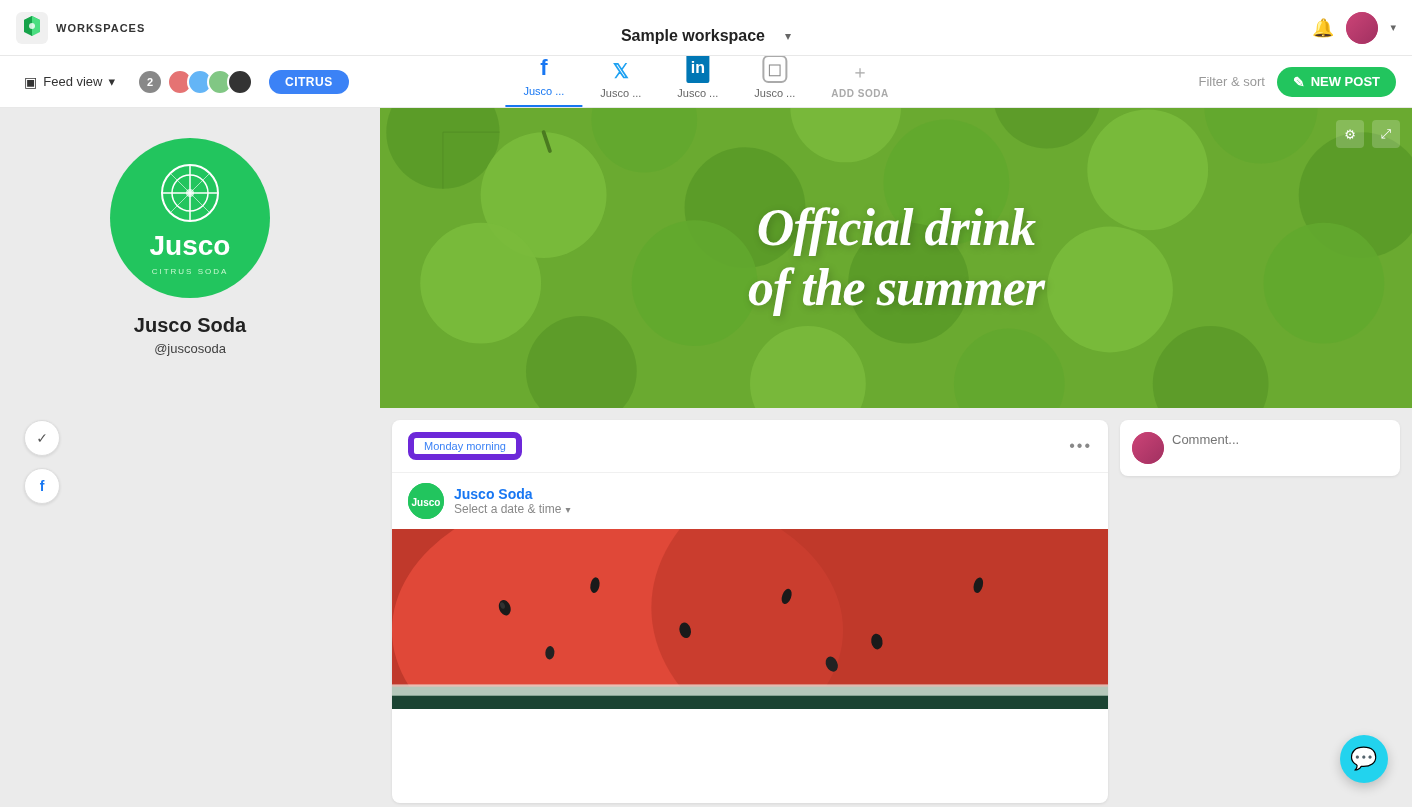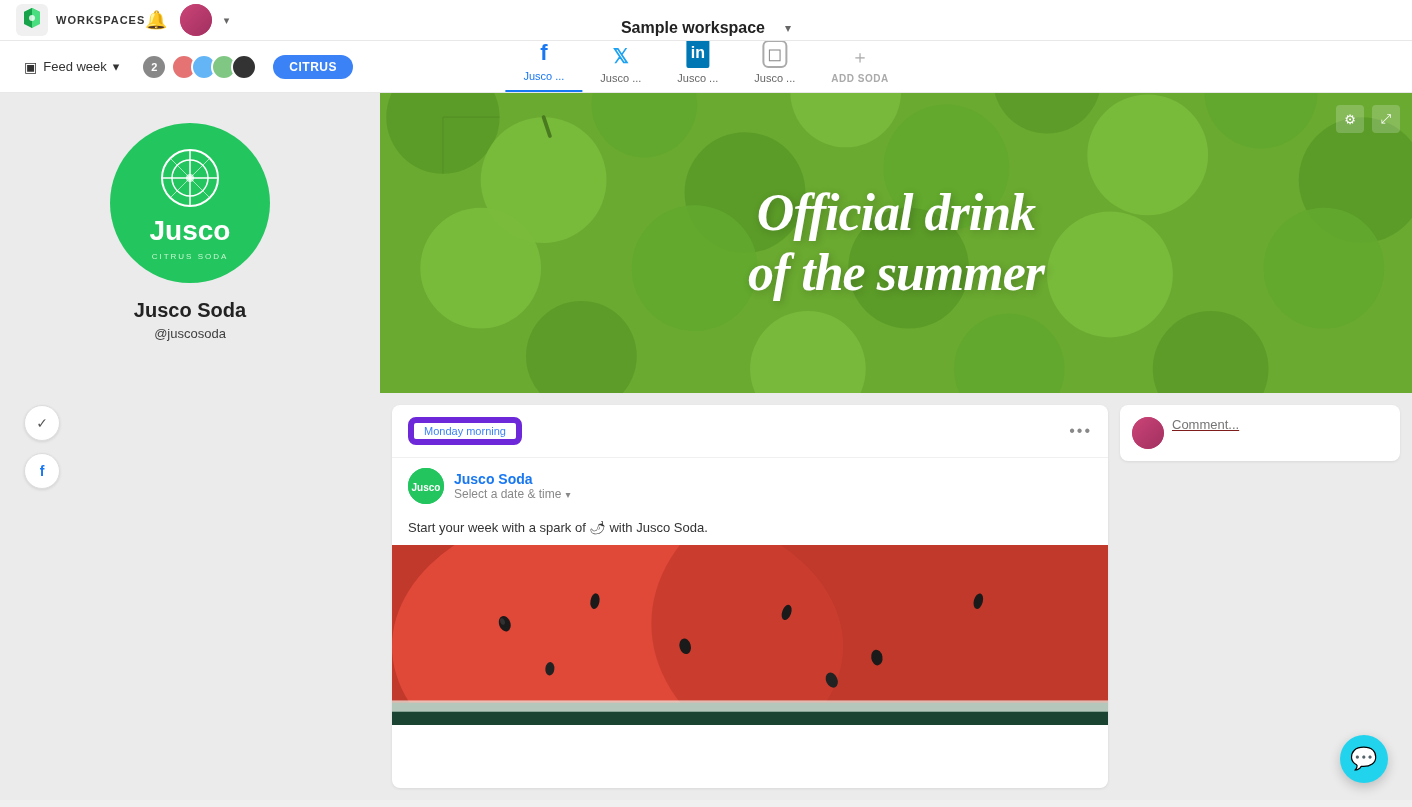--- a/index.html
+++ b/index.html
@@ -1,24 +1,24 @@
 <!DOCTYPE html>
 <html><head>
   <meta charset="utf-8">
   <style>
     * { box-sizing: border-box; margin: 0; padding: 0; }
     body { font-family: -apple-system, BlinkMacSystemFont, 'Segoe UI', sans-serif; background: #f0f0f0; overflow: hidden; height: 807px; width: 1412px; }
 
     
     .top-nav {
-      height: 41px;
+      height: 56px;
       background: #fff;
       display: flex;
       align-items: center;
-      justify-content: flex-start;
+      justify-content: space-between;
       padding: 0 16px;
       border-bottom: 1px solid #e8e8e8;
       position: relative;
       z-index: 10;
     }
     .nav-left {
       display: flex;
       align-items: center;
       gap: 8px;
     }
@@ -474,21 +474,20 @@
       overflow: hidden;
       display: flex; align-items: center; justify-content: center;
     }
     .comment-input {
       flex: 1;
       border: none;
       outline: none;
       font-size: 13px;
       color: #7f1d1d;
       background: transparent;
-      text-decoration: underline;
     }
 
     
     .chat-bubble {
       position: fixed;
       bottom: 24px;
       right: 24px;
       width: 48px;
       height: 48px;
       border-radius: 50%;
@@ -537,21 +536,21 @@
       <div style="width:100%;height:100%;background:linear-gradient(135deg,#c47,#a03060);border-radius:50%;"></div>
     </div>
     <span class="chevron-down">▾</span>
   </div>
 </div>
 
 <div class="second-nav">
   <div class="second-nav-left">
     <div class="view-toggle">
       <span class="view-toggle-icon">▣</span>
-      <span>Feed week</span>
+      <span>Feed view</span>
       <span>▾</span>
     </div>
     <div class="collaborators">
       <div class="collab-count">2</div>
       <div class="collab-avatars">
         <div class="collab-avatar" style="background:#e57373; margin-left:4px;"></div>
         <div class="collab-avatar" style="background:#64b5f6;"></div>
         <div class="collab-avatar" style="background:#81c784;"></div>
         <div class="collab-avatar" style="background:#333;"></div>
       </div>
@@ -575,20 +574,27 @@
     <div class="tab-item">
       <span class="tab-icon" style="color:#888; font-size:18px; border:2px solid #aaa; border-radius:6px; padding:1px 3px;">◻</span>
       <span class="tab-label">Jusco ...</span>
     </div>
     <div class="tab-add">
       <span class="tab-add-icon">＋</span>
       <span class="tab-add-label">ADD SODA</span>
     </div>
   </div>
 
+  <div class="second-nav-right">
+    <span class="filter-sort">Filter &amp; sort</span>
+    <button class="new-post-btn">
+      <span class="new-post-icon">✎</span>
+      <span>NEW POST</span>
+    </button>
+  </div>
 </div>
 
 <div class="main-content">
 
   <div class="left-sidebar">
     <div class="sidebar-actions">
       <div class="sidebar-action-btn">
         <span>✓</span>
       </div>
       <div class="sidebar-action-btn">
@@ -679,21 +685,20 @@
             </svg>
           </div>
           <div class="post-meta-info">
             <div class="post-author">Jusco Soda</div>
             <div class="post-time">
               <span>Select a date &amp; time</span>
               <span class="post-time-chevron">▾</span>
             </div>
           </div>
         </div>
-        <div class="post-text">Start your week with a spark of 🌶 with Jusco Soda.</div>
         <div class="post-image">
 
           <div class="watermelon-bg">
             <svg width="100%" height="180" viewBox="0 0 635 180" preserveAspectRatio="xMidYMid slice">
 
               <rect width="635" height="180" fill="#c0392b"></rect>
 
               <ellipse cx="200" cy="100" rx="200" ry="130" fill="#e74c3c" opacity="0.8"></ellipse>
               <ellipse cx="450" cy="80" rx="220" ry="150" fill="#c0392b" opacity="0.7"></ellipse>
 

